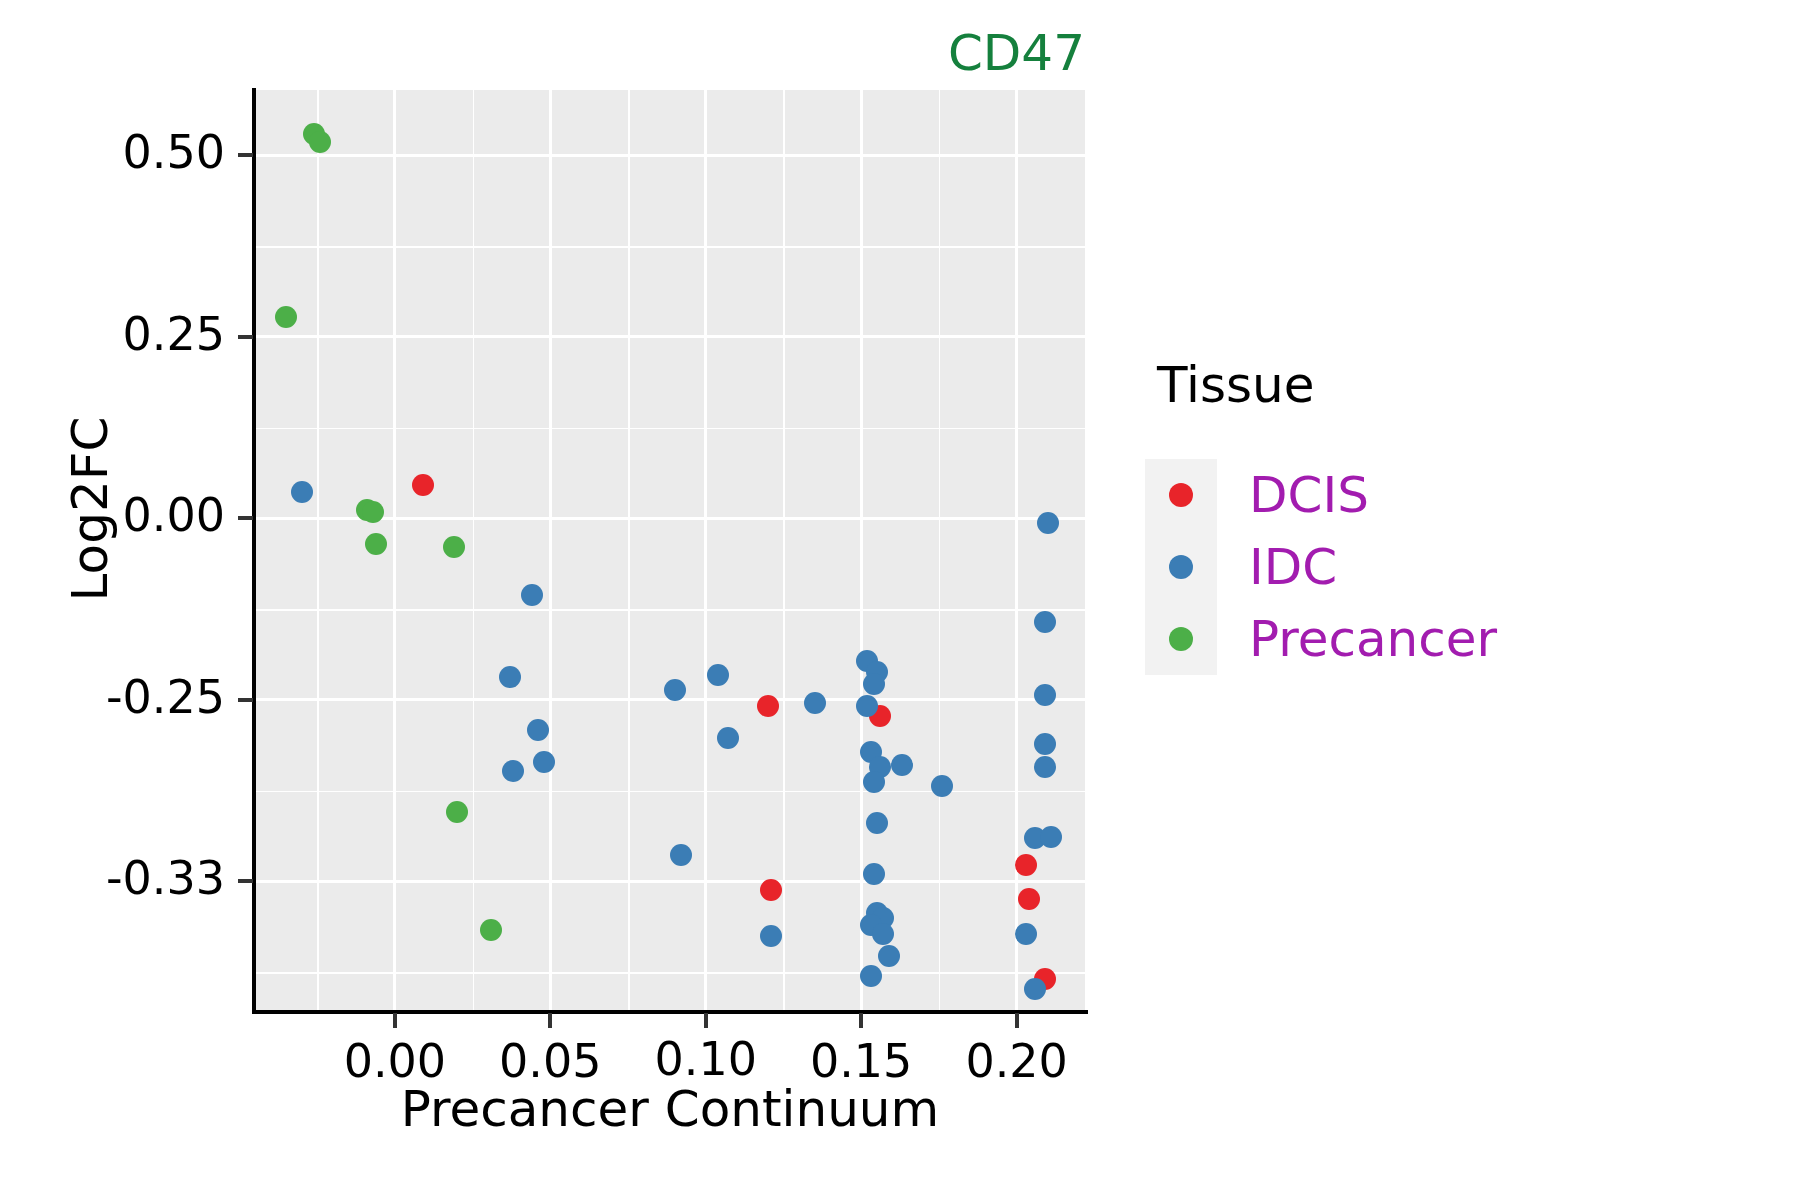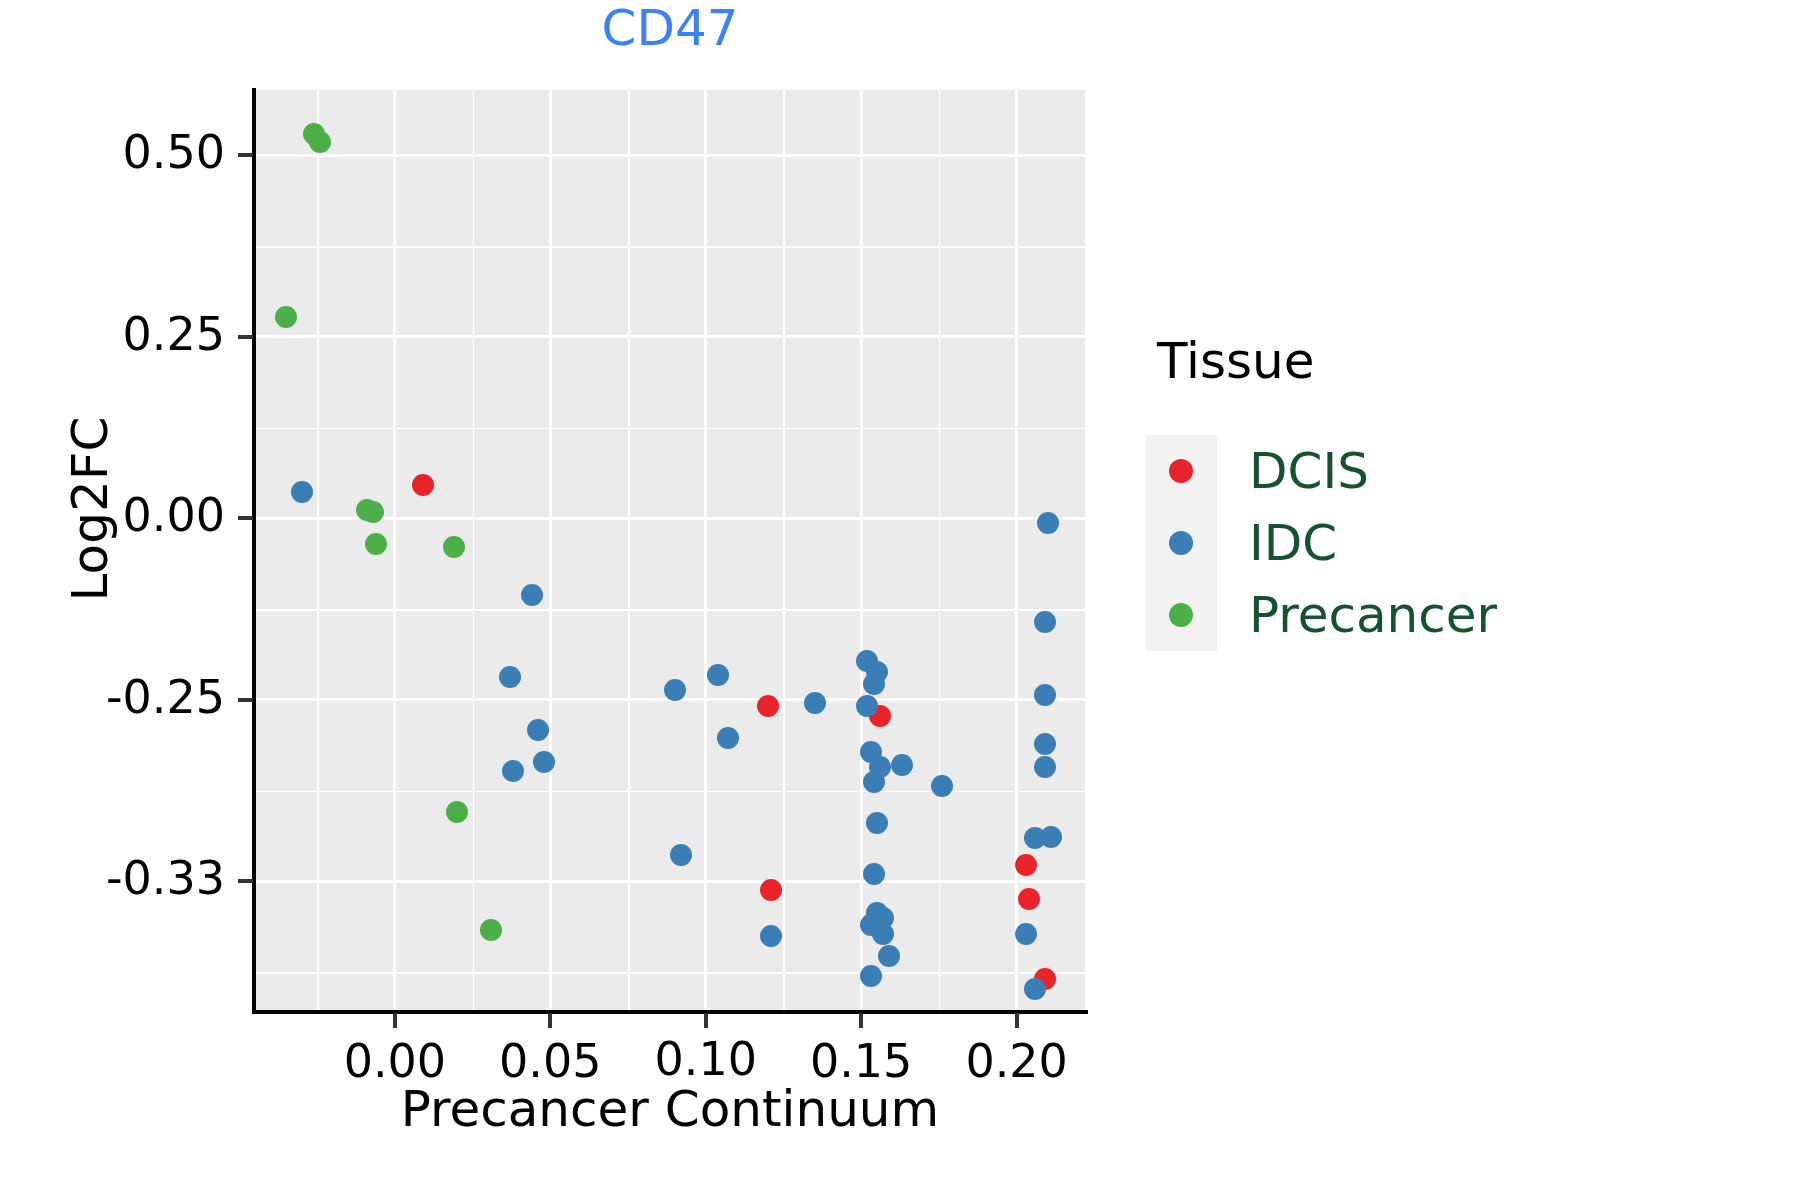--- a/index.html
+++ b/index.html
@@ -9,24 +9,24 @@
     font-family:"DejaVu Sans", sans-serif;
     overflow:hidden;
     position:relative;
   }
   #root{position:absolute;inset:0;}
 
   
   .chart-title{
     position:absolute;
     left:255px; width:830px;
-    top:1px;
-    text-align:center;
+    top:26px;
+    text-align:right;
     font-size:50px;
-    color:#3b82f6;
+    color:#15803d;
     line-height:1.1;
     white-space:nowrap;
   }
 
   
   .panel{
     position:absolute;
     left:255px; top:90px;
     width:830px; height:922px;
     background:#ebebeb;
@@ -86,21 +86,21 @@
     text-align:center;
     font-size:50px;color:#000;
     transform:rotate(-90deg);
     transform-origin:center center;
     white-space:nowrap;
   }
 
   
   .legend{
     position:absolute;
-    left:1145px; top:332px;
+    left:1145px; top:356px;
     width:600px;
   }
   .legend-title{
     font-size:50px;color:#000;
     margin-left:12px;
     white-space:nowrap;
   }
   .legend-keys{
     margin-top:45px;
     display:flex;flex-direction:column;
@@ -110,21 +110,21 @@
     height:72px;
   }
   .legend-swatch{
     width:72px;height:72px;
     background:#f2f2f2;
     display:flex;align-items:center;justify-content:center;
     flex:0 0 auto;
   }
   .legend-dot{width:24px;height:24px;border-radius:50%;}
   .legend-label{
-    font-size:50px;color:#14532d;
+    font-size:50px;color:#a21caf;
     margin-left:32px;
     white-space:nowrap;
     line-height:1;
   }
 </style>
 </head>
 <body>
 
 <div id="root">
 

